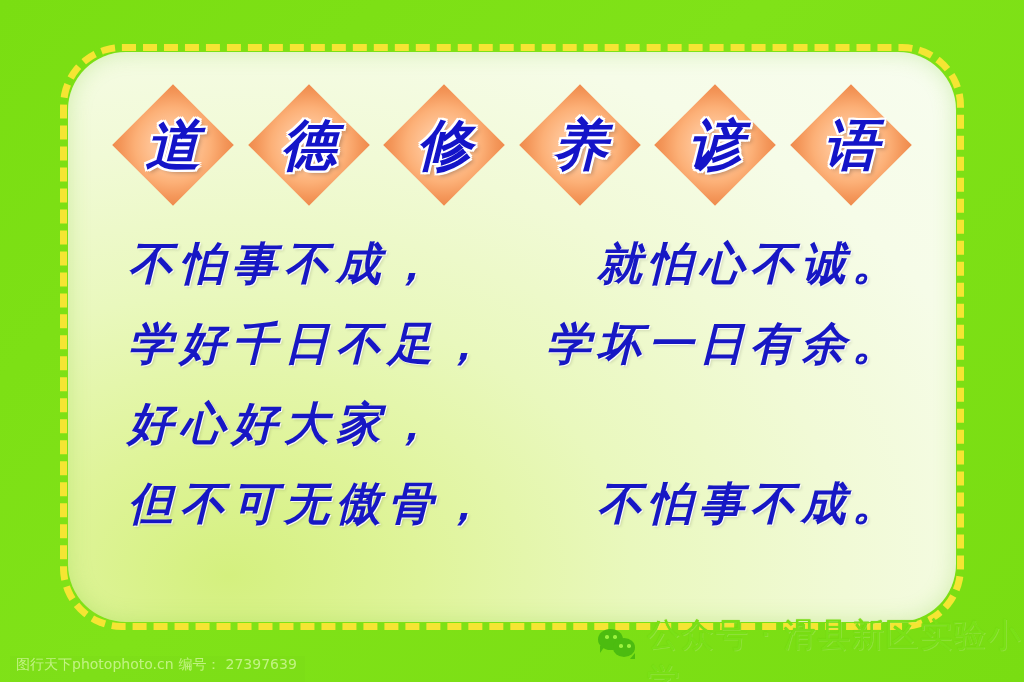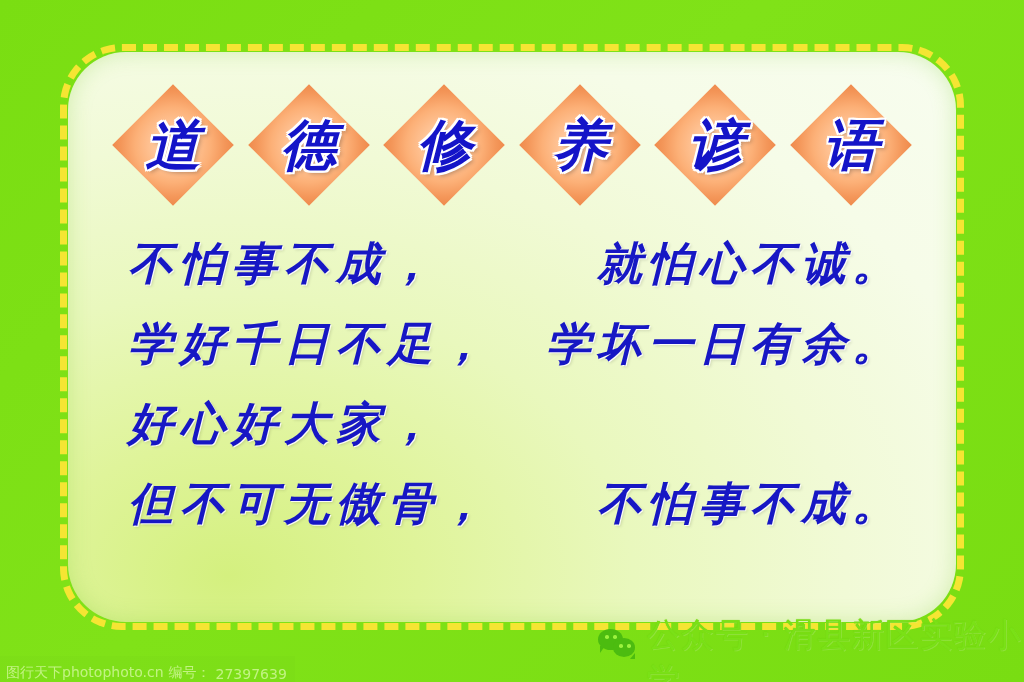--- a/index.html
+++ b/index.html
@@ -185,25 +185,25 @@
     font-size: 33px;
     color: #7ae116;
     text-shadow: 0 0 1px #69cc0c, 1px 1px 0 rgba(255,255,255,0.18);
     letter-spacing: 1px;
     margin-top: 28px;
   }
 
   
   .watermark {
     position: absolute;
-    left: 0;
+    left: 10px;
     bottom: 0;
     height: 26px;
     display: flex;
-    align-items: flex-end;
+    align-items: flex-start;
     padding: 0 8px 0 6px;
     background: rgba(120, 215, 25, 0.25);
   }
   .watermark span {
     font-family: "DejaVu Sans", "Liberation Sans", sans-serif;
     font-size: 14px;
     color: #c8f58c;
     opacity: 0.92;
     white-space: nowrap;
   }

